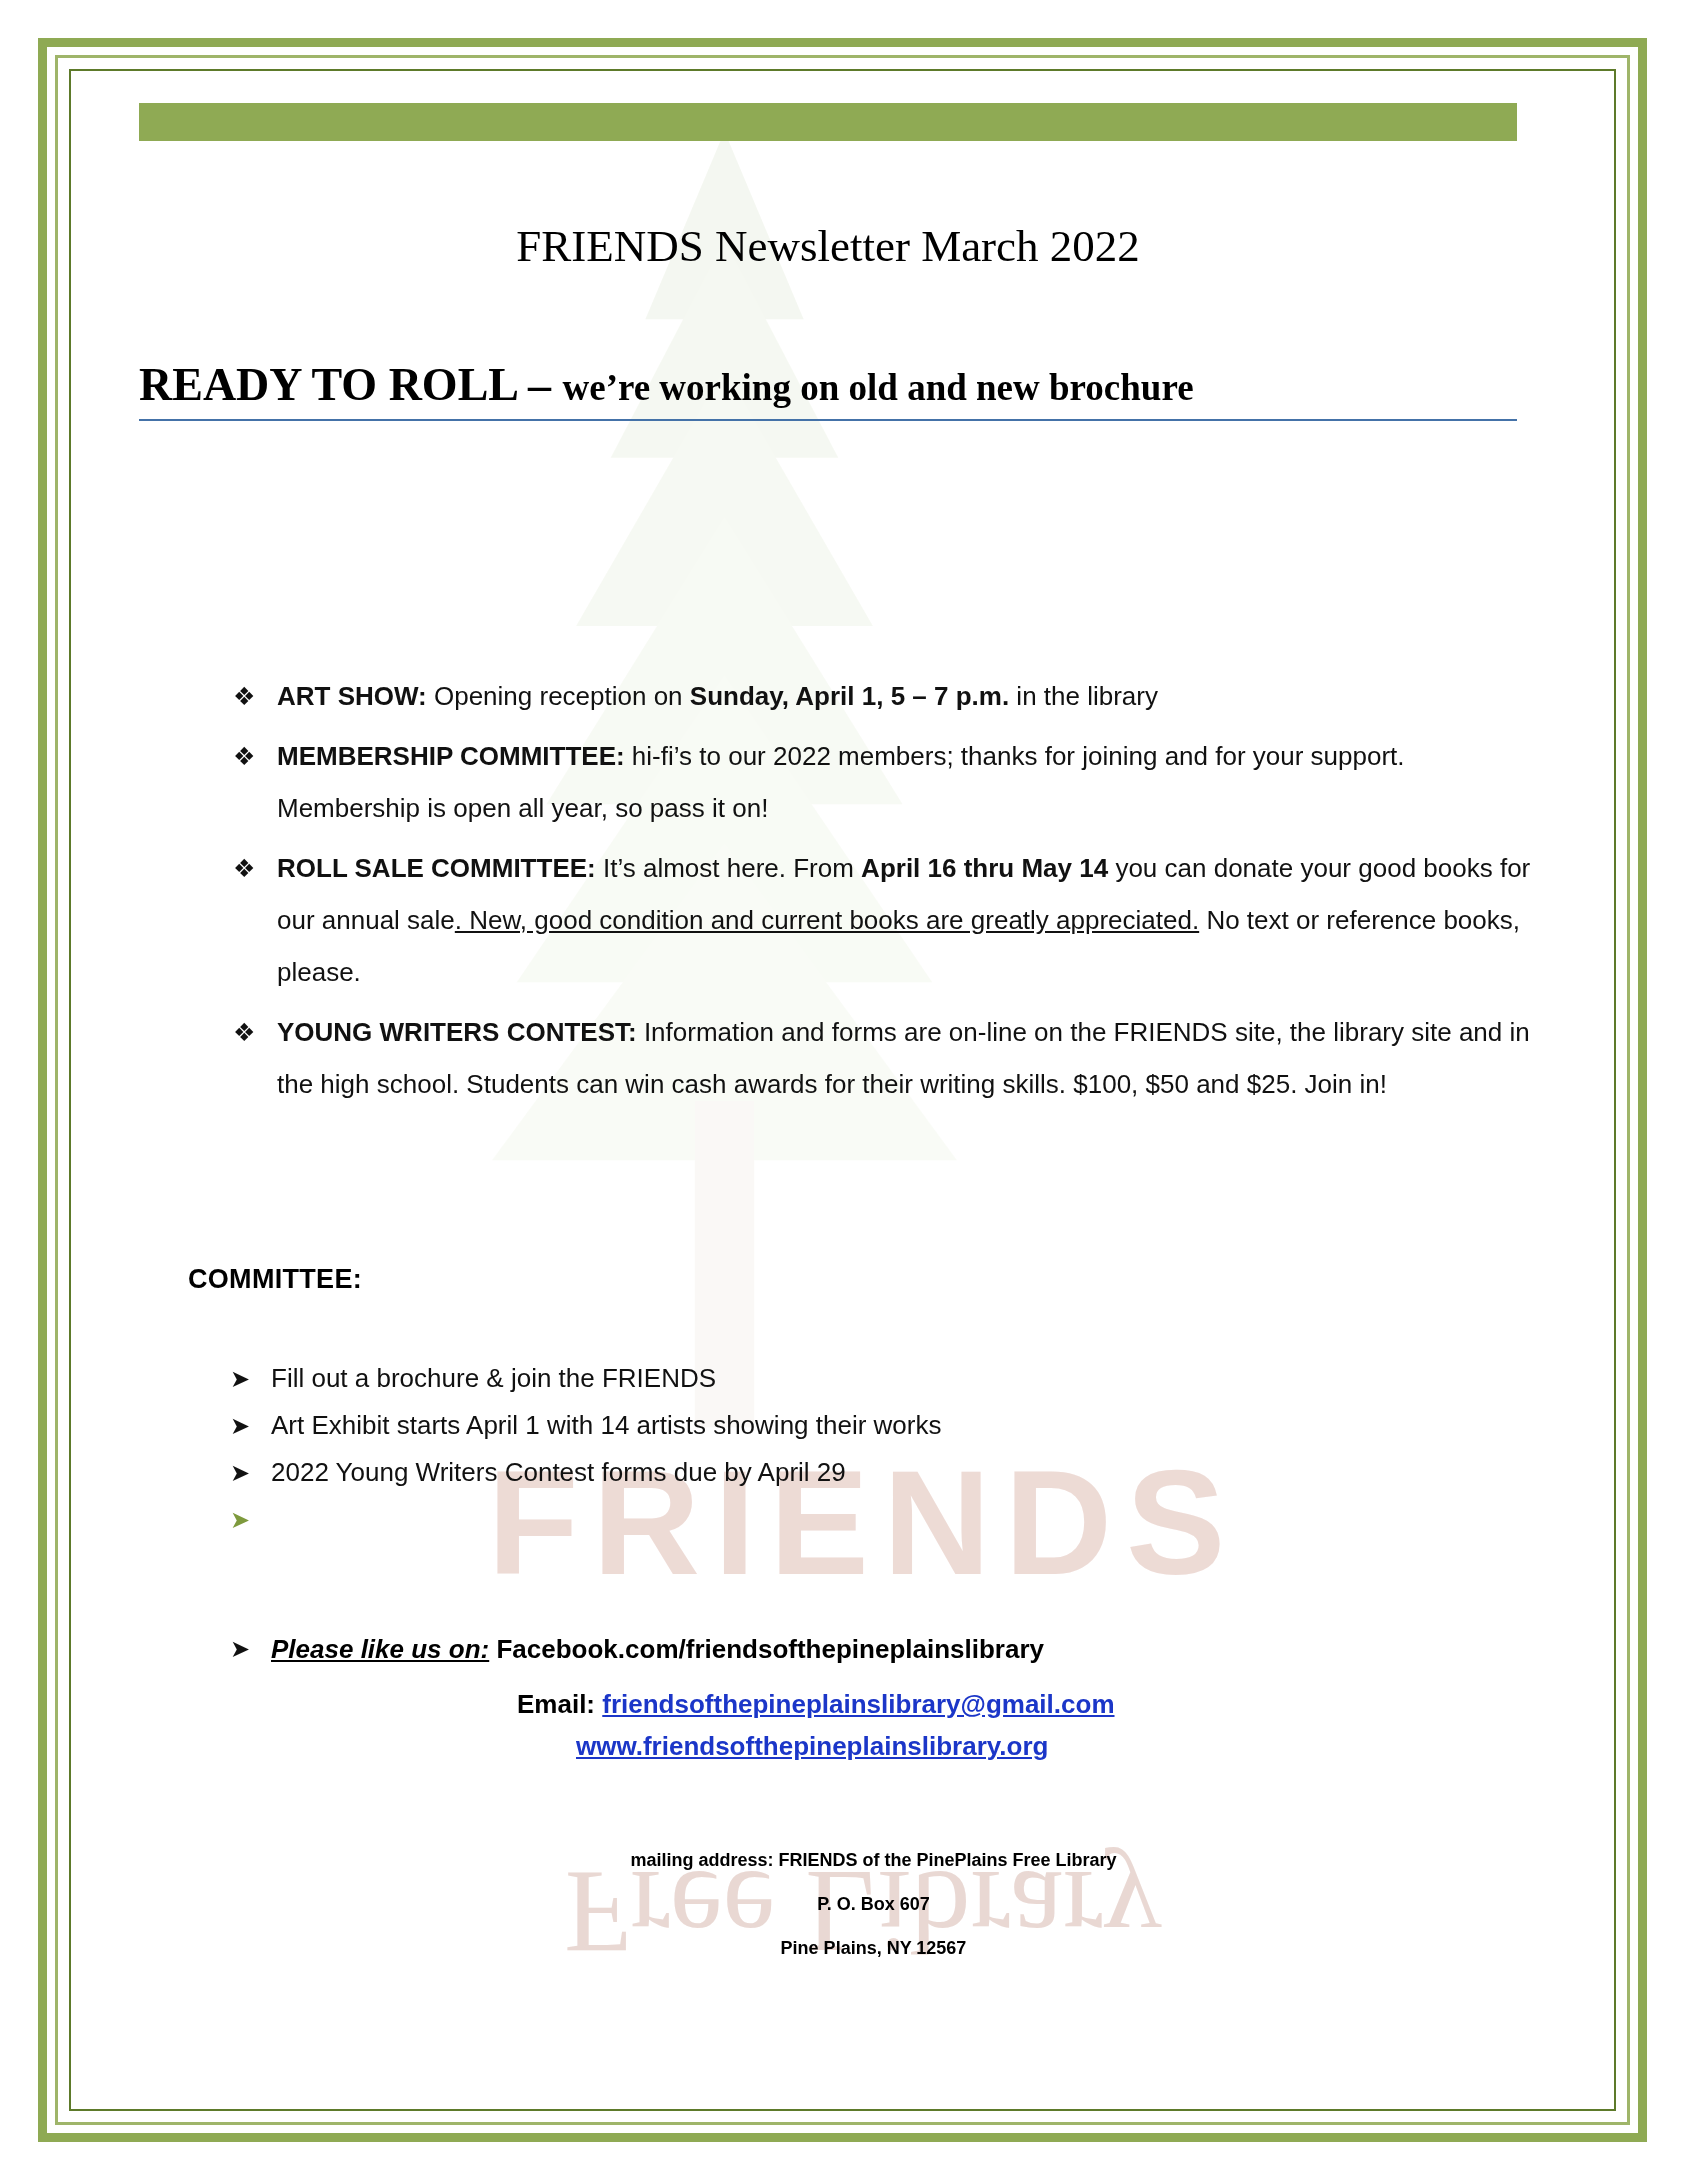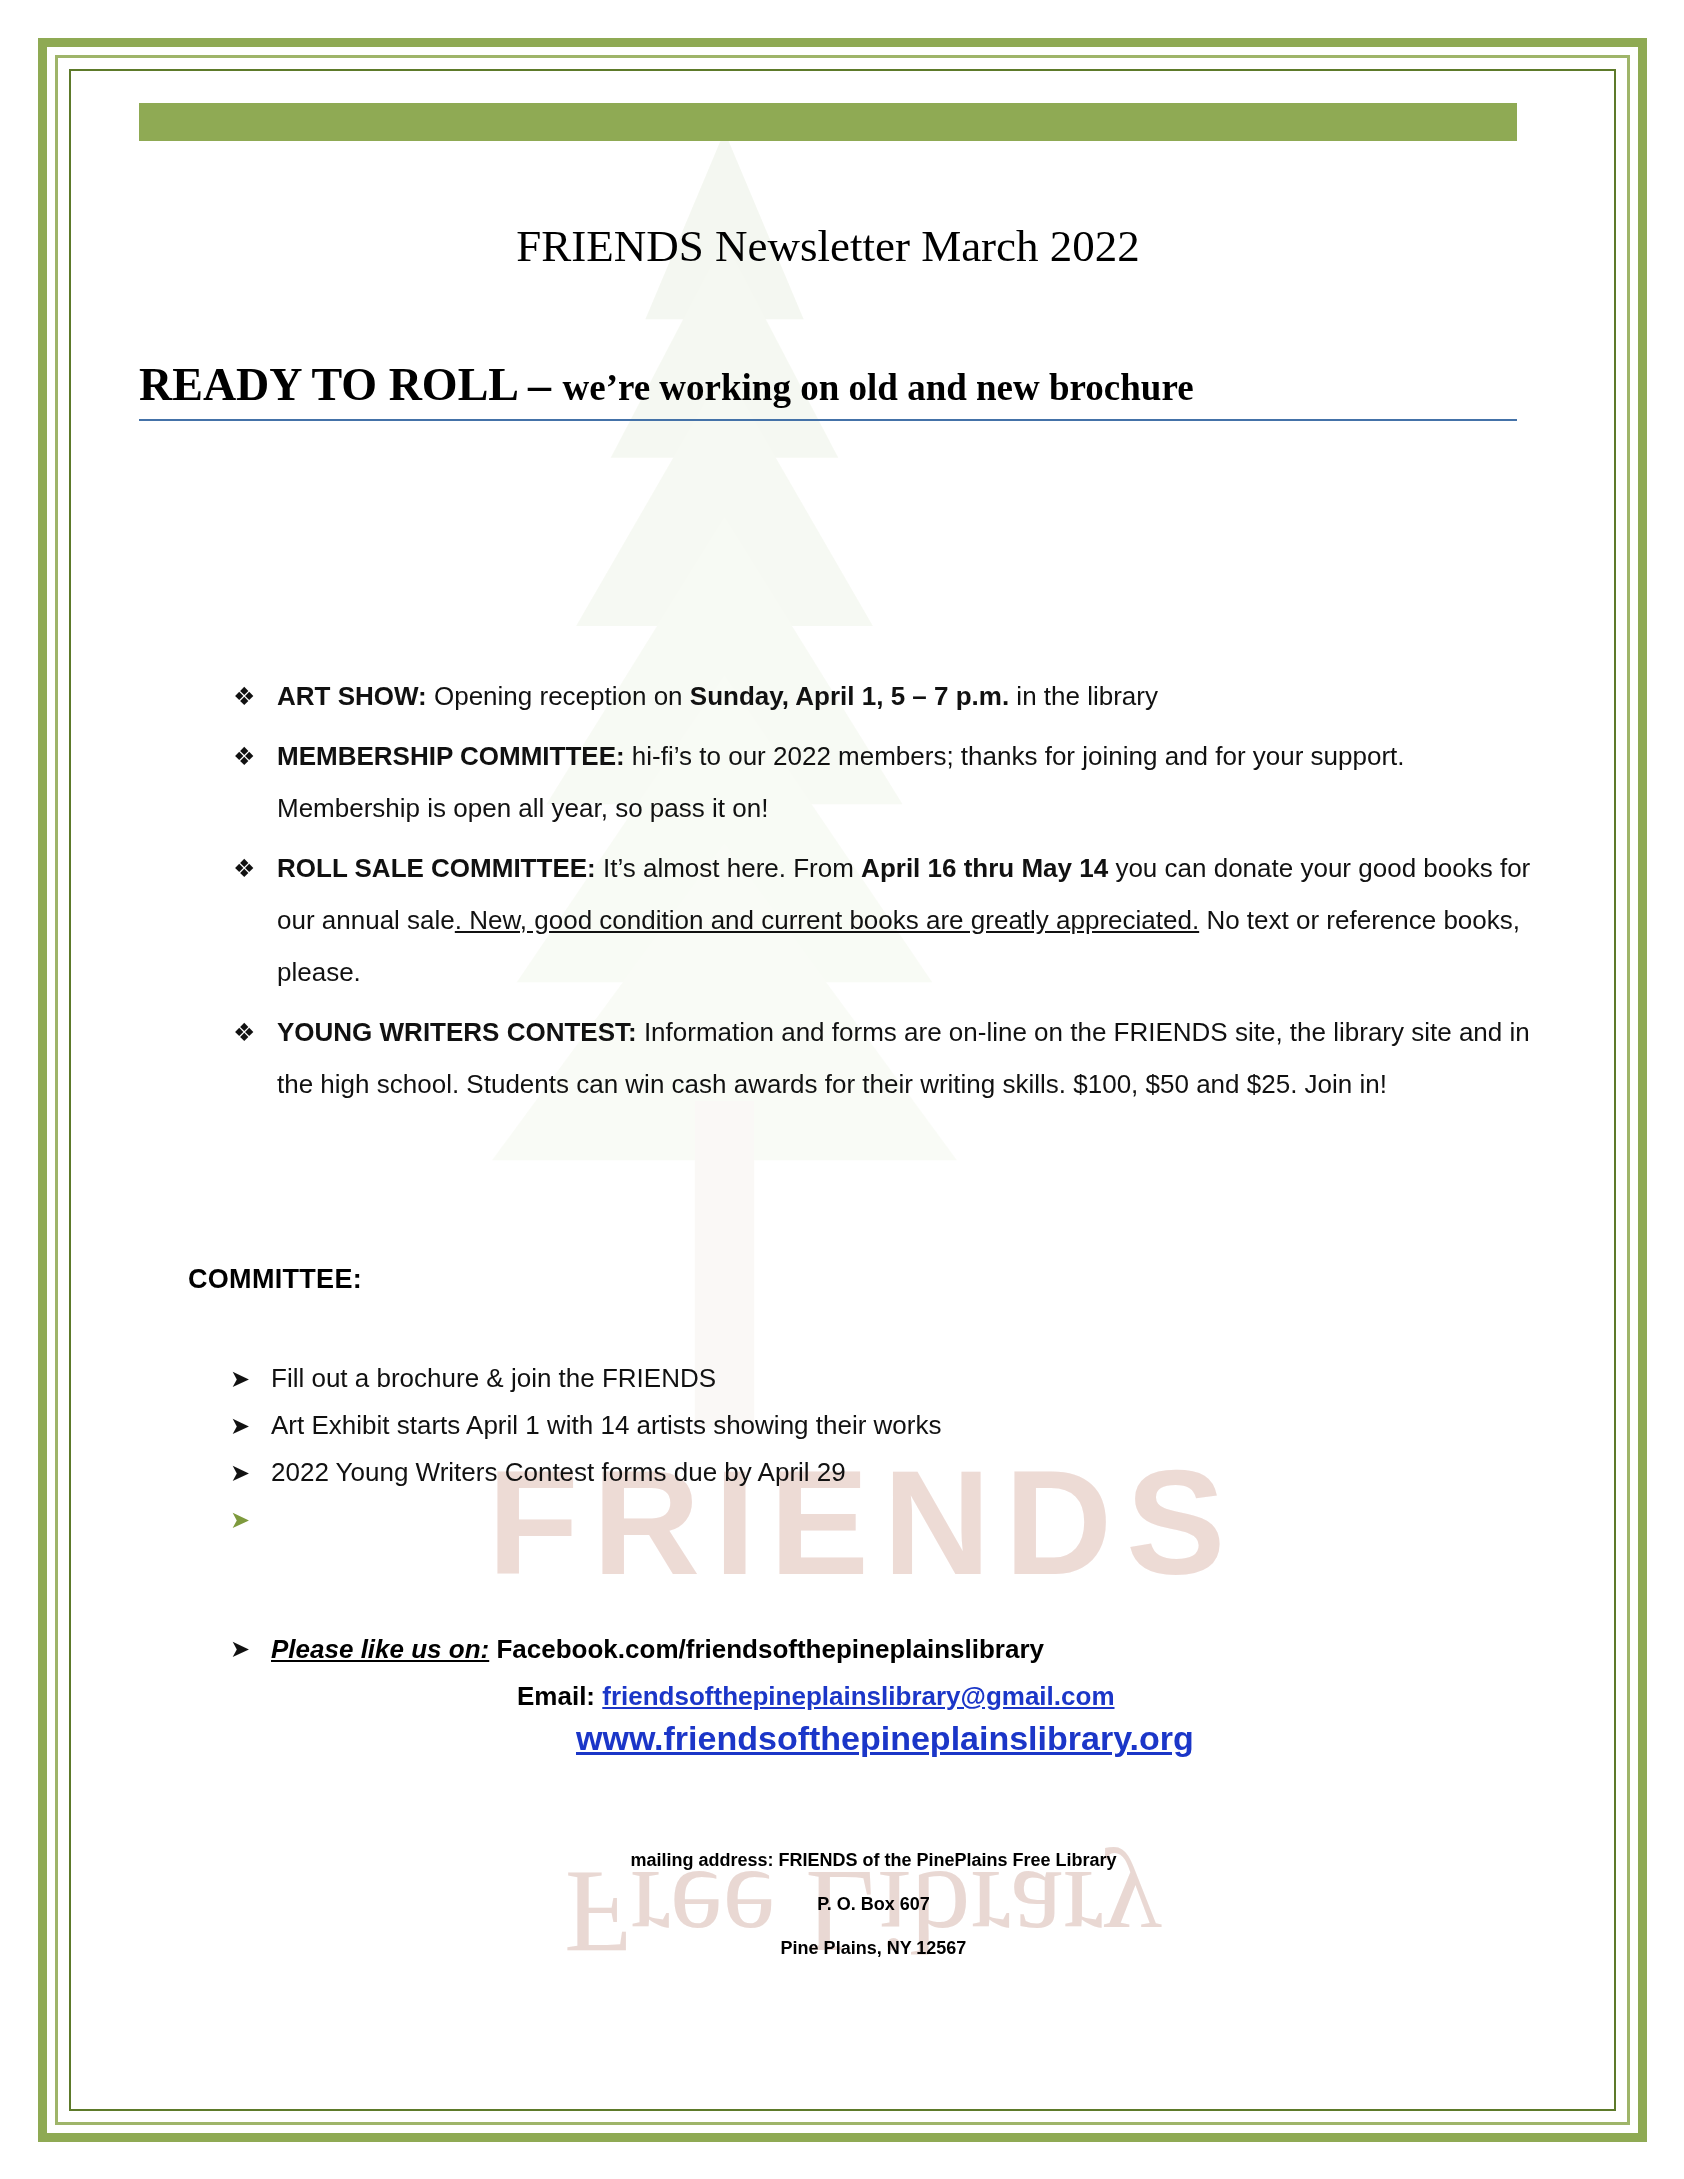--- a/index.html
+++ b/index.html
@@ -233,35 +233,35 @@
     font-size: 24px;
     font-weight: normal;
     color: #111111;
   }
   .contact-like .phrase {
     font-style: italic;
     font-weight: bold;
     text-decoration: underline;
   }
   .contact-email-row {
-    margin-top: 4px;
+    margin-top: 12px;
     padding-left: 297px;
     font-size: 26px;
     line-height: 42px;
     font-weight: bold;
     color: #000000;
   }
   .link {
     color: #1b36c8;
     text-decoration: underline;
     font-weight: bold;
   }
   .contact-web-row {
     padding-left: 356px;
-    font-size: 34px;
+    font-size: 26px;
     line-height: 42px;
     font-weight: bold;
   }
   .mail-block {
     position: absolute;
     left: 149px;
     top: 1767px;
     width: 1307px;
     text-align: center;
     font-size: 18px;

